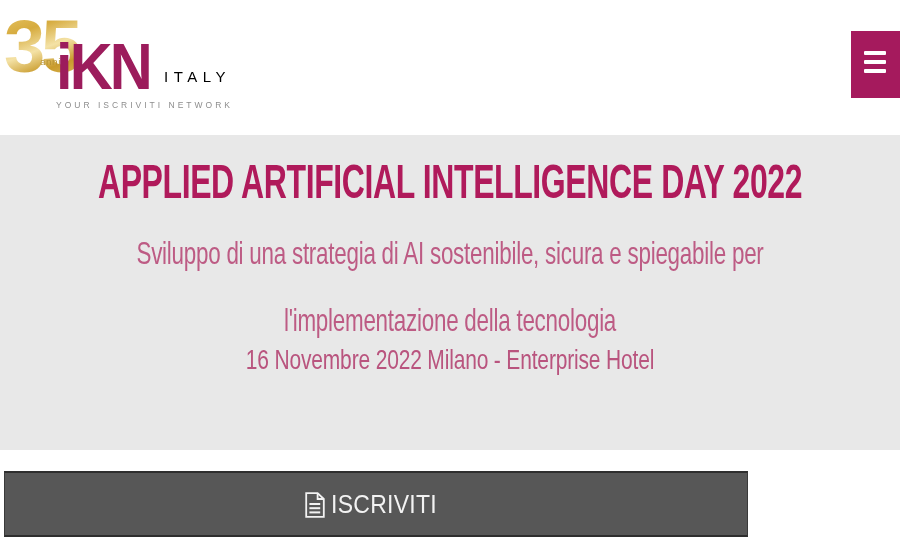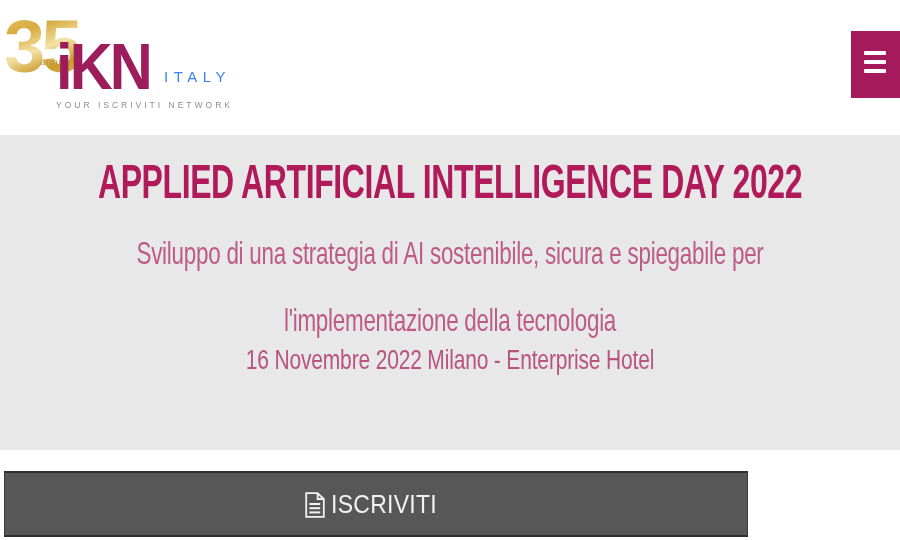--- a/index.html
+++ b/index.html
@@ -74,21 +74,21 @@
     transform: scale(0.96, 1.06);
     transform-origin: left top;
   }
 
   #logo-italy {
     position: absolute;
     left: 160px;
     top: 60px;
     font-size: 15px;
     letter-spacing: 5.5px;
-    color: #3b82f6;
+    color: #000000;
     font-weight: 400;
   }
 
   #logo-tagline {
     position: absolute;
     left: 52px;
     top: 92px;
     font-size: 8.5px;
     letter-spacing: 3.0px;
     color: #8d8d8d;

